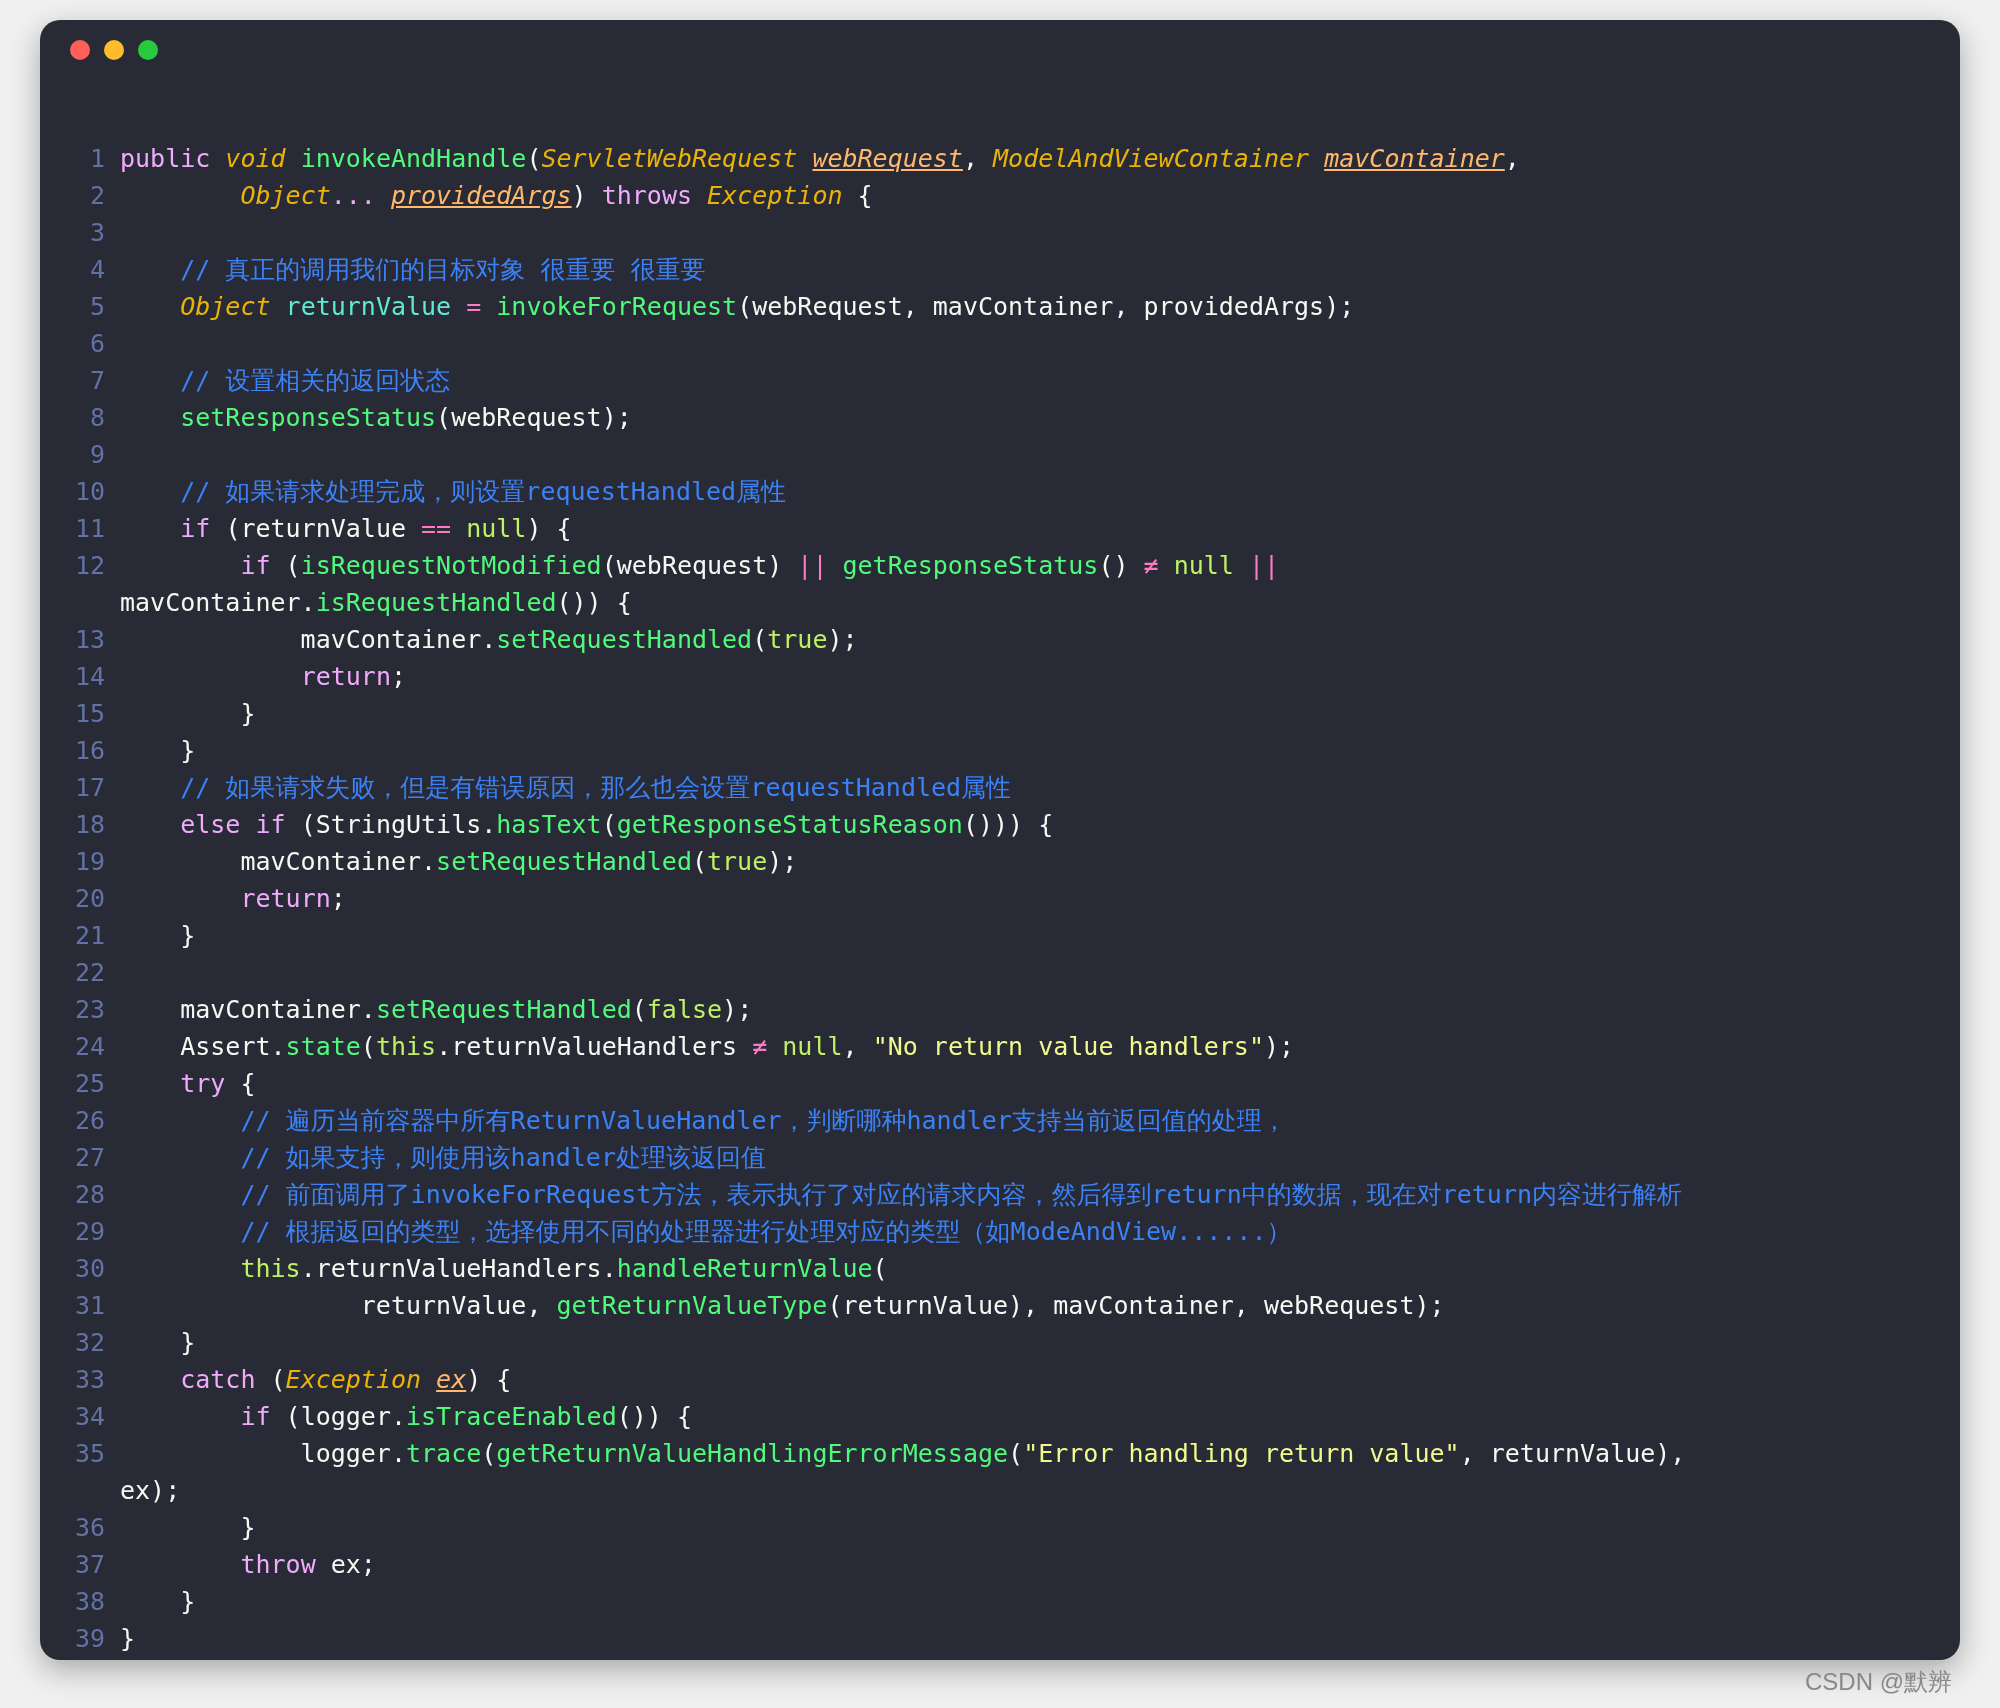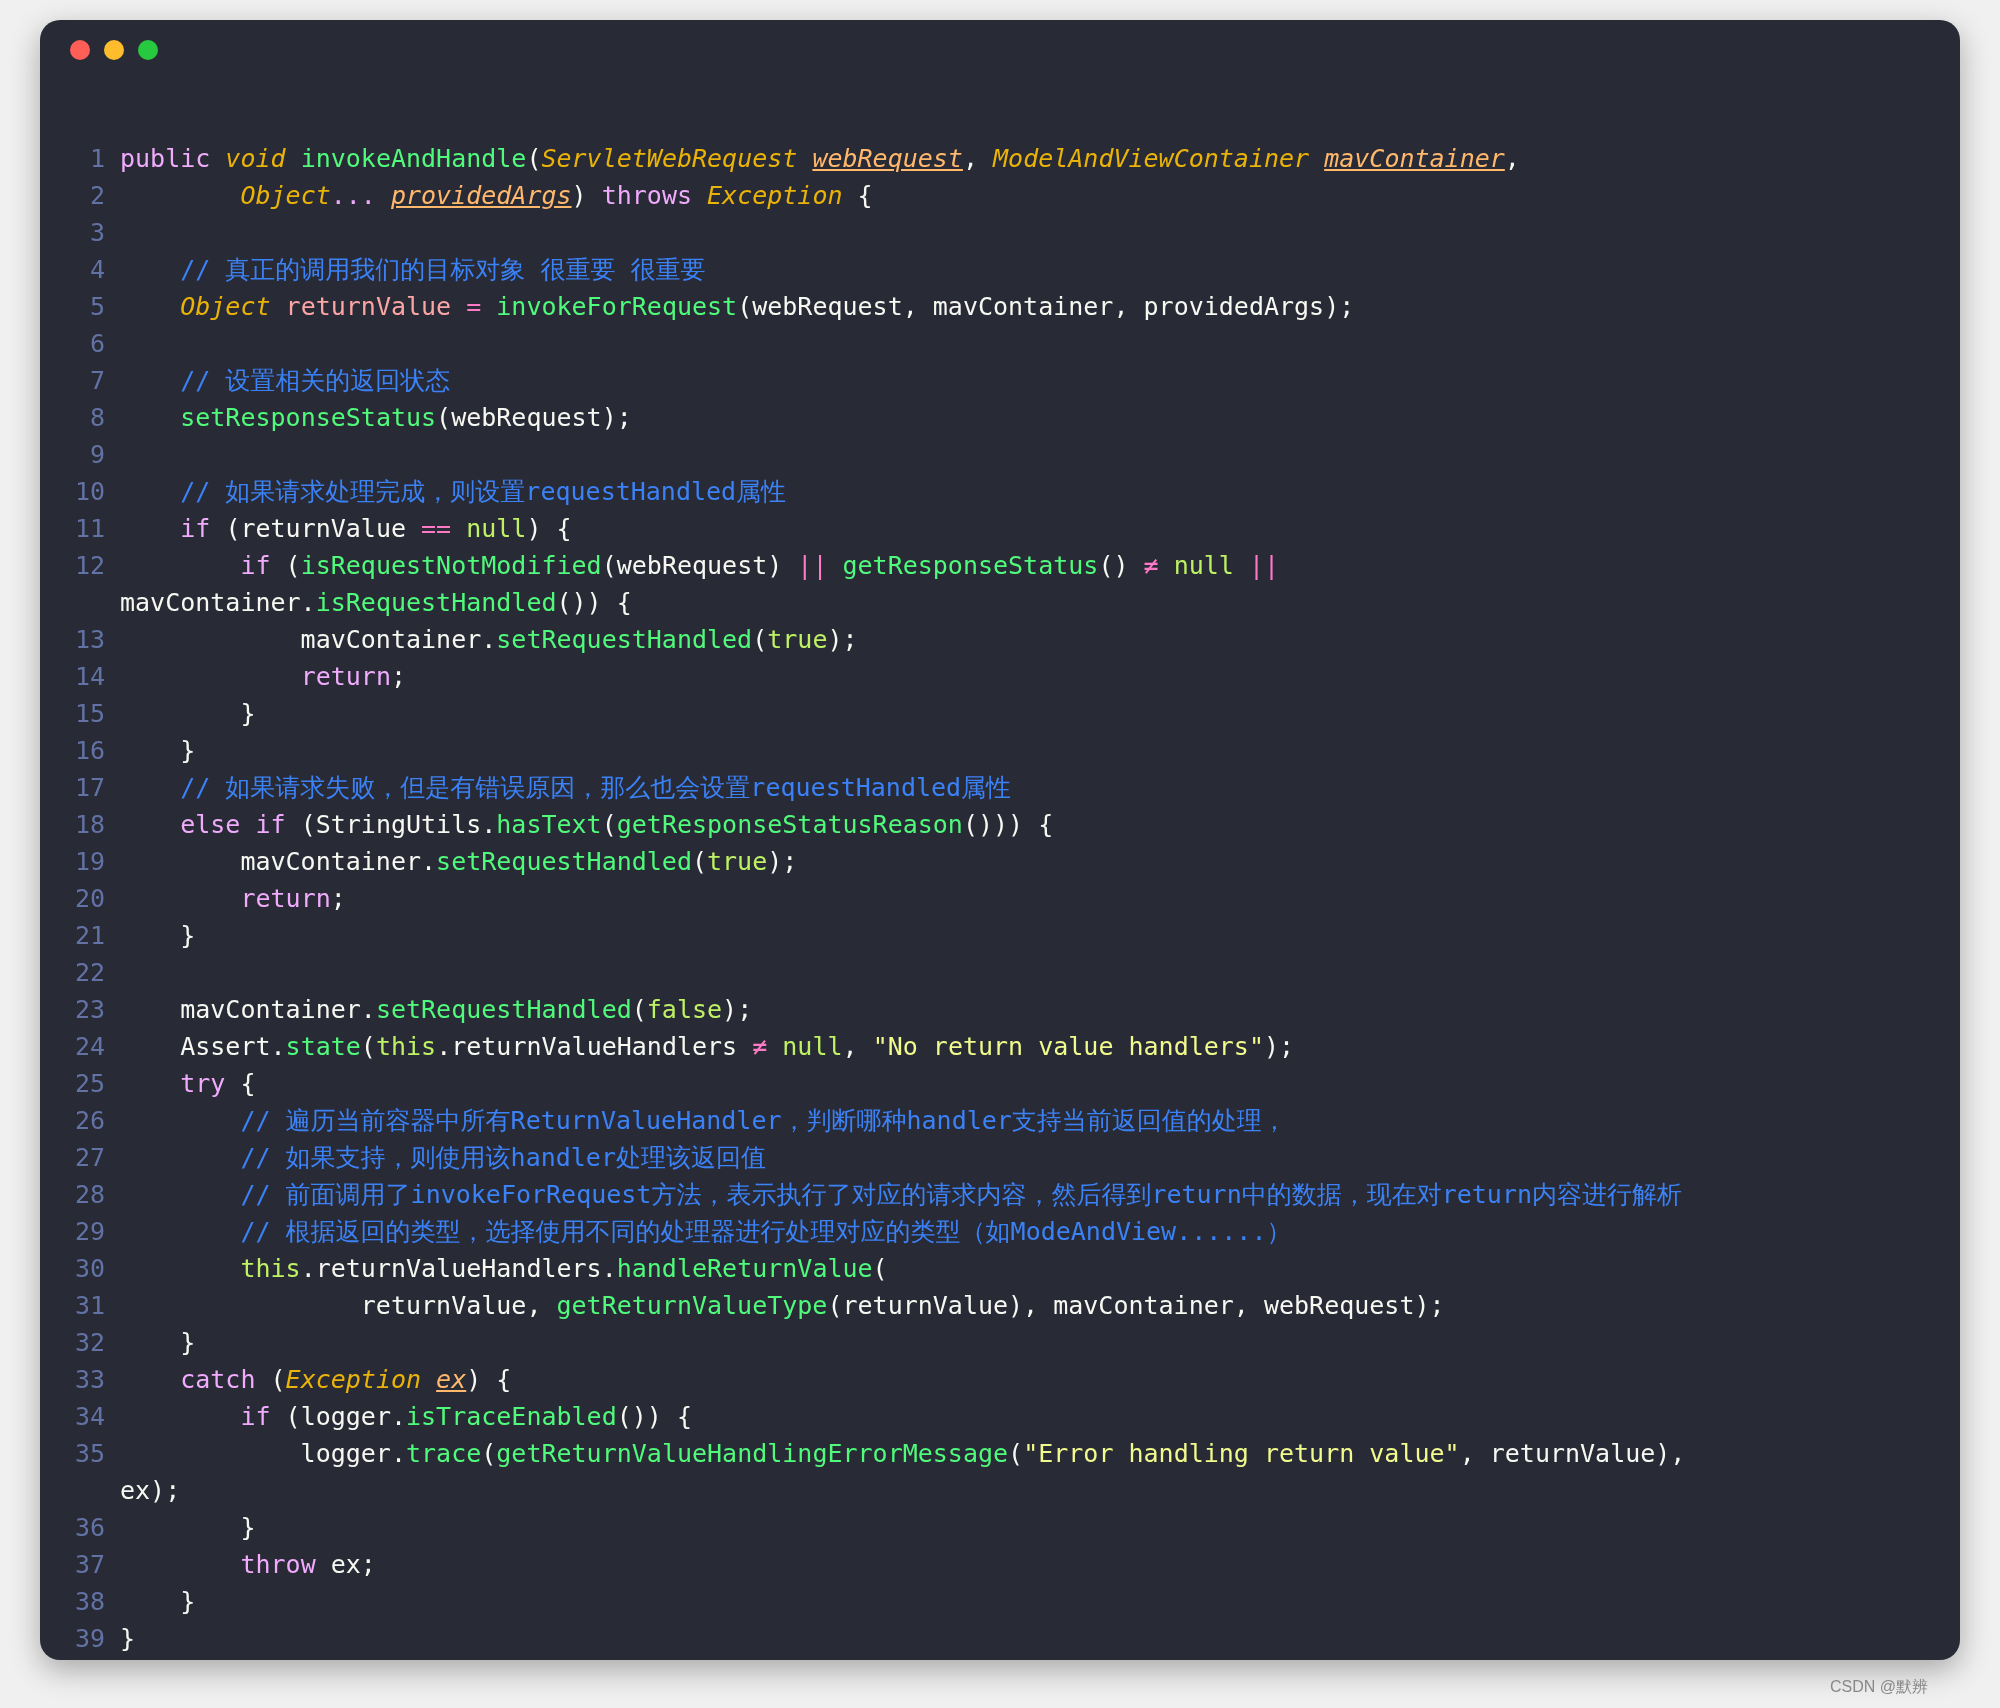--- a/index.html
+++ b/index.html
@@ -63,29 +63,29 @@
 
   
   .tok-keyword   { color: #f0abfc; }
   .tok-type      { color: #eab308; font-style: italic; }
   .tok-ident     { color: #50fa7b; }
   .tok-param     { color: #ffb86c; font-style: italic; text-decoration: underline; }
   .tok-comment   { color: #3b82f6; }
   .tok-string    { color: #f1fa8c; }
   .tok-bool      { color: #bef264; }
   .tok-punc      { color: #f8f8f2; }
-  .tok-var       { color: #fca5a5; }
+  .tok-var       { color: #5eead4; }
   .tok-op        { color: #ff79c6; }
 
   .watermark {
     position: absolute;
-    right: 72px;
+    right: 48px;
     bottom: 10px;
     font-family: sans-serif;
-    font-size: 16px;
+    font-size: 24px;
     color: #888;
   }
 </style>
 </head>
 <body>
 
 <div class="frame">
   <div class="titlebar">
     <div class="tl-dot dot-red"></div>
     <div class="tl-dot dot-yellow"></div>

